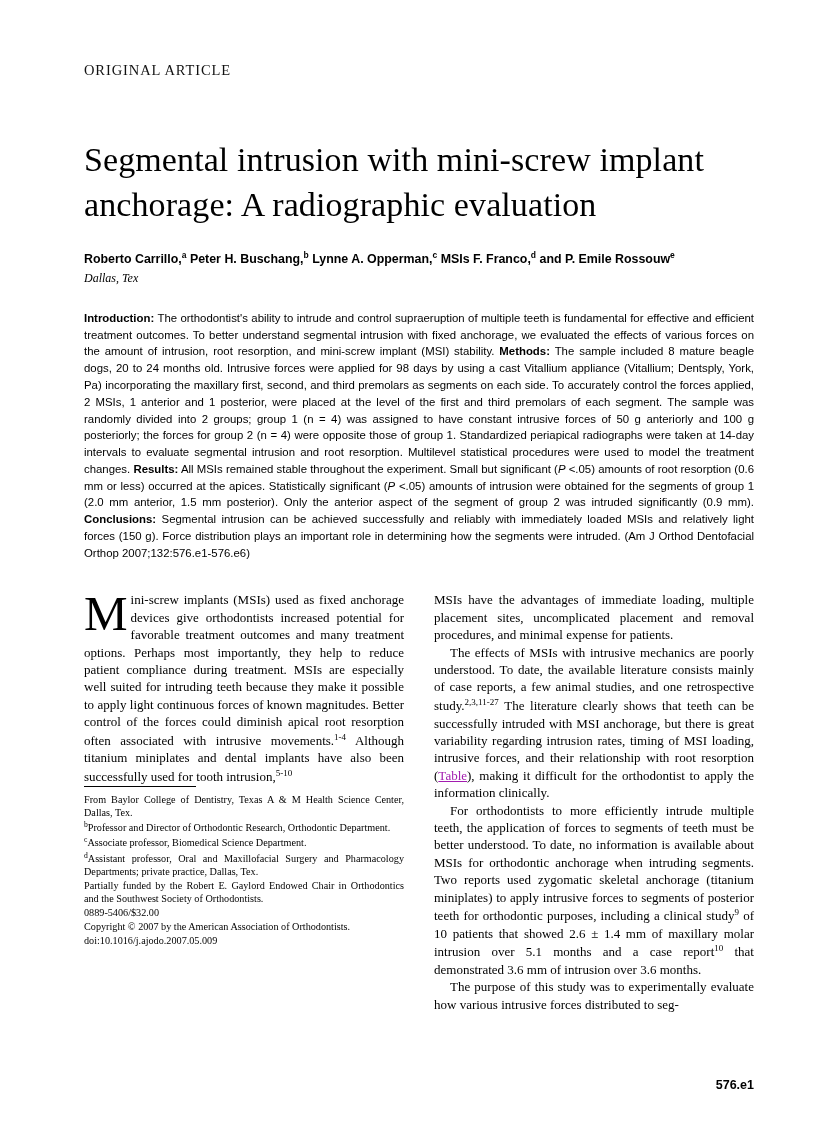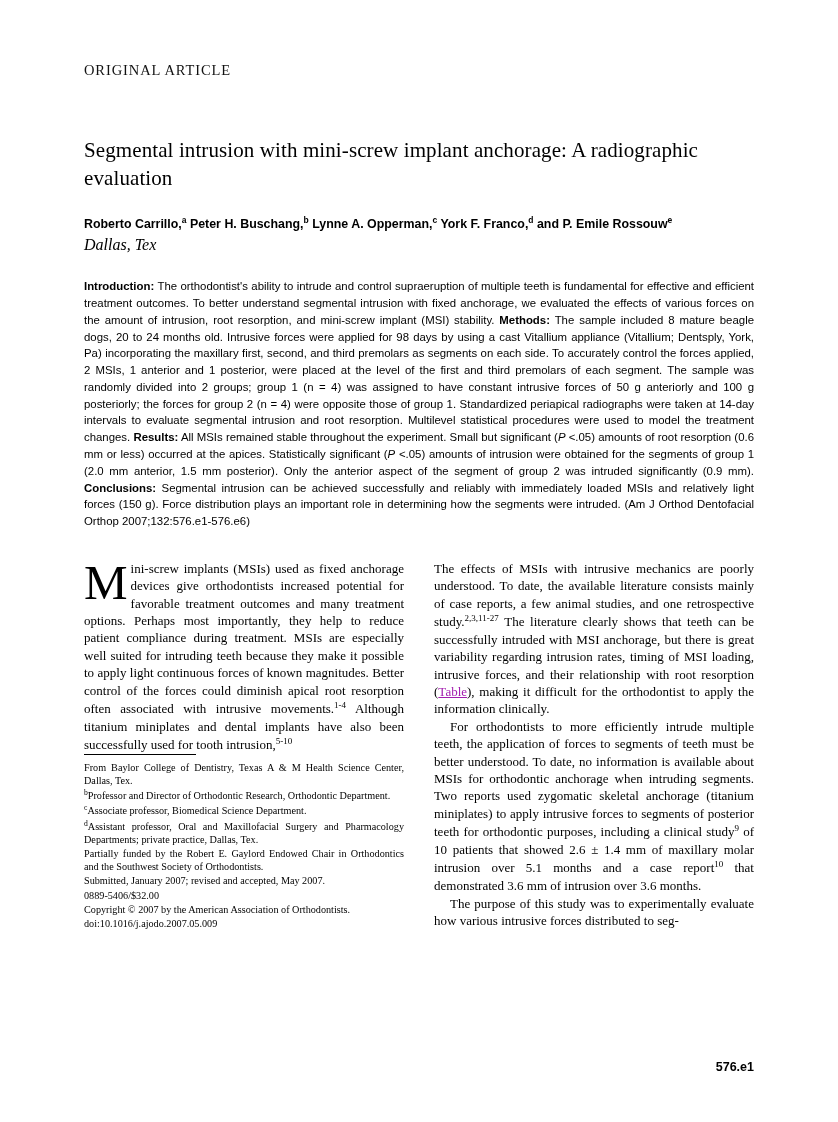--- a/index.html
+++ b/index.html
@@ -25,21 +25,21 @@
   }
   .article-type {
     font-family: "Liberation Serif", serif;
     font-size: 14.5px;
     letter-spacing: 0.9px;
     margin: 6px 0 0 0;
     color: #111;
   }
   .title {
     font-family: "Liberation Serif", serif;
-    font-size: 21px;
+    font-size: 34px;
     line-height: 1.33;
     font-weight: normal;
     margin: 58px 0 0 0;
     color: #000;
     letter-spacing: 0.1px;
   }
   .authors {
     font-family: "Liberation Sans", sans-serif;
     font-size: 12.4px;
     font-weight: bold;
@@ -48,21 +48,21 @@
     color: #000;
   }
   .authors sup {
     font-size: 8.5px;
     font-weight: bold;
     vertical-align: super;
   }
   .affil {
     font-family: "Liberation Serif", serif;
     font-style: italic;
-    font-size: 16px;
+    font-size: 12px;
     margin: 3px 0 0 0;
   }
   .abstract {
     font-family: "Liberation Sans", sans-serif;
     font-size: 11.4px;
     line-height: 1.47;
     text-align: justify;
     margin: 24px 0 0 0;
     color: #000;
   }
@@ -122,39 +122,39 @@
   .footnotes p {
     margin: 0 0 1px 0;
   }
   .footnotes sup {
     font-size: 7.6px;
     vertical-align: super;
   }
   .pagenum {
     position: absolute;
     right: 84px;
-    bottom: 48px;
+    bottom: 30px;
     font-family: "Liberation Sans", sans-serif;
     font-size: 12.5px;
     font-weight: bold;
   }
 </style>
 </head>
 <body>
 
 <div class="page">
 
   <div class="article-type">ORIGINAL ARTICLE</div>
 
   <h1 class="title">Segmental intrusion with mini-screw implant anchorage: A radiographic evaluation</h1>
 
   <div class="authors">
     
     <span>
-      <span>Roberto Carrillo,</span><sup>a</sup><span> Peter H. Buschang,</span><sup>b</sup><span> Lynne A. Opperman,</span><sup>c</sup><span> York F. Franco,</span><sup>d</sup><span> and P. Emile Rossouw</span><sup>e</sup>
+      <span>Roberto Carrillo,</span><sup>a</sup><span> Peter H. Buschang,</span><sup>b</sup><span> Lynne A. Opperman,</span><sup>c</sup><span> MSIs F. Franco,</span><sup>d</sup><span> and P. Emile Rossouw</span><sup>e</sup>
     </span>
   </div>
 
   <div class="affil">Dallas, Tex</div>
 
   <div class="abstract">
     <b>Introduction:</b><span> The orthodontist's ability to intrude and control supraeruption of multiple teeth is fundamental for effective and efficient treatment outcomes. To better understand segmental intrusion with fixed anchorage, we evaluated the effects of various forces on the amount of intrusion, root resorption, and mini-screw implant (MSI) stability.</span>
     <b>Methods:</b><span> The sample included 8 mature beagle dogs, 20 to 24 months old. Intrusive forces were applied for 98 days by using a cast Vitallium appliance (Vitallium; Dentsply, York, Pa) incorporating the maxillary first, second, and third premolars as segments on each side. To accurately control the forces applied, 2 MSIs, 1 anterior and 1 posterior, were placed at the level of the first and third premolars of each segment. The sample was randomly divided into 2 groups; group 1 (n = 4) was assigned to have constant intrusive forces of 50 g anteriorly and 100 g posteriorly; the forces for group 2 (n = 4) were opposite those of group 1. Standardized periapical radiographs were taken at 14-day intervals to evaluate segmental intrusion and root resorption. Multilevel statistical procedures were used to model the treatment changes.</span>
     <b>Results:</b><span> All MSIs remained stable throughout the experiment. Small but significant (</span><i>P</i><span> &lt;.05) amounts of root resorption (0.6 mm or less) occurred at the apices. Statistically significant (</span><i>P</i><span> &lt;.05) amounts of intrusion were obtained for the segments of group 1 (2.0 mm anterior, 1.5 mm posterior). Only the anterior aspect of the segment of group 2 was intruded significantly (0.9 mm).</span>
     <b>Conclusions:</b><span> Segmental intrusion can be achieved successfully and reliably with immediately loaded MSIs and relatively light forces (150 g). Force distribution plays an important role in determining how the segments were intruded. (Am J Orthod Dentofacial Orthop 2007;132:576.e1-576.e6)</span>
@@ -167,28 +167,28 @@
         <span class="dropcap">M</span><span>ini-screw implants (MSIs) used as fixed anchorage devices give orthodontists increased potential for favorable treatment outcomes and many treatment options. Perhaps most importantly, they help to reduce patient compliance during treatment. MSIs are especially well suited for intruding teeth because they make it possible to apply light continuous forces of known magnitudes. Better control of the forces could diminish apical root resorption often associated with intrusive movements.</span><sup class="sup-ref">1-4</sup><span> Although titanium miniplates and dental implants have also been successfully used for tooth intrusion,</span><sup class="sup-ref">5-10</sup>
       </p>
 
       <div class="footnotes">
         <div class="rule"></div>
         <p><span>From Baylor College of Dentistry, Texas A &amp; M Health Science Center, Dallas, Tex.</span></p>
         <p><sup>b</sup><span>Professor and Director of Orthodontic Research, Orthodontic Department.</span></p>
         <p><sup>c</sup><span>Associate professor, Biomedical Science Department.</span></p>
         <p><sup>d</sup><span>Assistant professor, Oral and Maxillofacial Surgery and Pharmacology Departments; private practice, Dallas, Tex.</span></p>
         <p><span>Partially funded by the Robert E. Gaylord Endowed Chair in Orthodontics and the Southwest Society of Orthodontists.</span></p>
-        <p><span>Submitted, January 2007; revised and accepted, May 2007.</span></p>
         <p><span>0889-5406/$32.00</span></p>
         <p><span>Copyright © 2007 by the American Association of Orthodontists.</span></p>
         <p><span>doi:10.1016/j.ajodo.2007.05.009</span></p>
       </div>
     </div>
 
     <div class="col">
+      <p class="body-text">MSIs have the advantages of immediate loading, multiple placement sites, uncomplicated placement and removal procedures, and minimal expense for patients.</p>
       <p class="body-text">
         <span>The effects of MSIs with intrusive mechanics are poorly understood. To date, the available literature consists mainly of case reports, a few animal studies, and one retrospective study.</span><sup class="sup-ref">2,3,11-27</sup><span> The literature clearly shows that teeth can be successfully intruded with MSI anchorage, but there is great variability regarding intrusion rates, timing of MSI loading, intrusive forces, and their relationship with root resorption (</span><a class="tablelink" href="#">Table</a><span>), making it difficult for the orthodontist to apply the information clinically.</span>
       </p>
       <p class="body-text">
         <span>For orthodontists to more efficiently intrude multiple teeth, the application of forces to segments of teeth must be better understood. To date, no information is available about MSIs for orthodontic anchorage when intruding segments. Two reports used zygomatic skeletal anchorage (titanium miniplates) to apply intrusive forces to segments of posterior teeth for orthodontic purposes, including a clinical study</span><sup class="sup-ref">9</sup><span> of 10 patients that showed 2.6 ± 1.4 mm of maxillary molar intrusion over 5.1 months and a case report</span><sup class="sup-ref">10</sup><span> that demonstrated 3.6 mm of intrusion over 3.6 months.</span>
       </p>
       <p class="body-text">The purpose of this study was to experimentally evaluate how various intrusive forces distributed to seg-</p>
     </div>
 
   </div>

